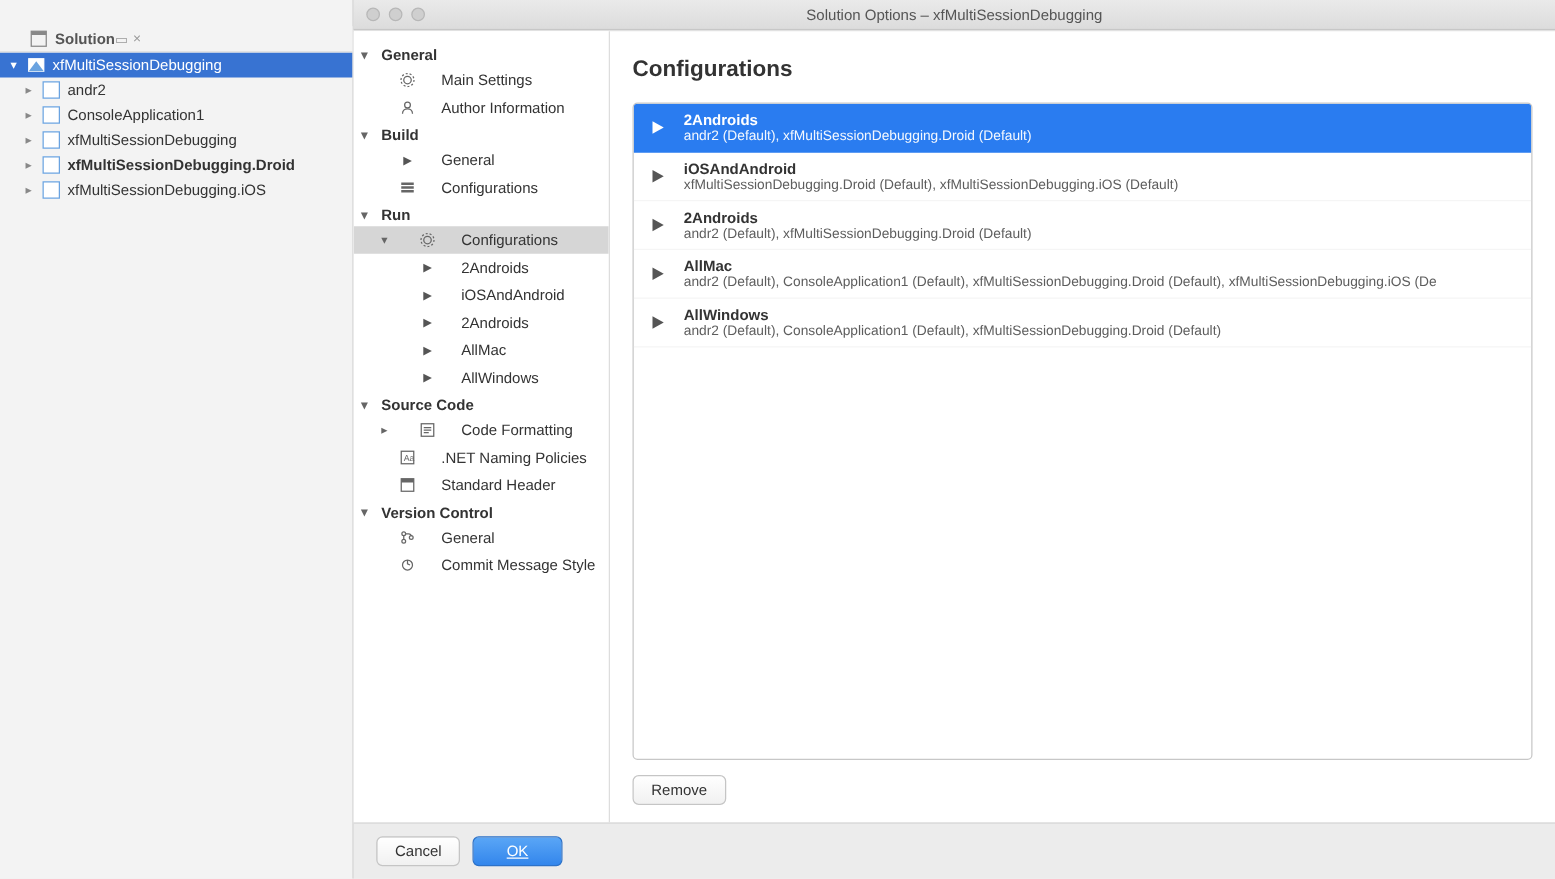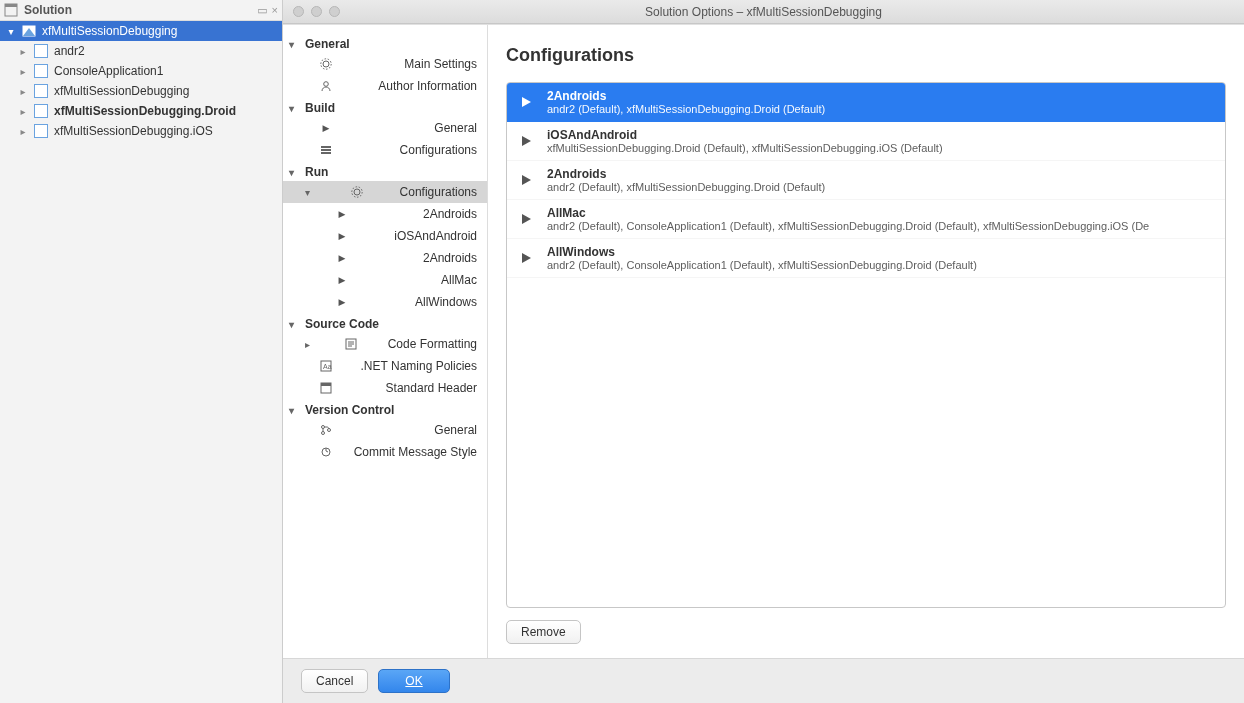--- a/index.html
+++ b/index.html
@@ -17,24 +17,24 @@
   .solution-panel {
     width: 283px;
     background: #f3f3f3;
     border-right: 1px solid #ccc;
     display: flex;
     flex-direction: column;
   }
   .solution-header {
     display: flex;
     align-items: center;
-    justify-content: space-between;
-    padding: 3px 4px;
+    padding: 3px 24px;
     border-bottom: 1px solid #ddd;
     background: #f3f3f3;
+    margin-top: 21px;
   }
   .solution-header-left {
     display: flex;
     align-items: center;
     gap: 6px;
     font-weight: 600;
     color: #555;
   }
   .solution-header-right {
     display: flex;
@@ -119,25 +119,24 @@
     padding-top: 8px;
   }
   .opts-group {
     padding: 4px 12px 2px 18px;
     display: flex; align-items: center; gap: 6px;
     font-weight: 700; color: #333; font-size: 12px;
   }
   .opts-group .disclosure { width:10px; color:#666; font-size:10px; margin-left:-12px;}
   .opts-item {
     padding: 3px 10px 3px 36px;
-    display: flex; align-items: center; gap: 4px;
+    display: flex; align-items: center; gap: 20px;
     font-size: 12px;
     cursor: default;
     height: 22px;
-    justify-content: space-between;
   }
   .opts-item.sub { padding-left: 52px; }
   .opts-item.sel {
     background: #d6d6d6;
   }
   .opts-item.hasdisc::before {
     content: "▸"; font-size: 10px; color:#666; margin-left:-14px; width:10px;
   }
   .opts-item.hasdisc.open::before { content:"▾"; }
   .opts-icon {

